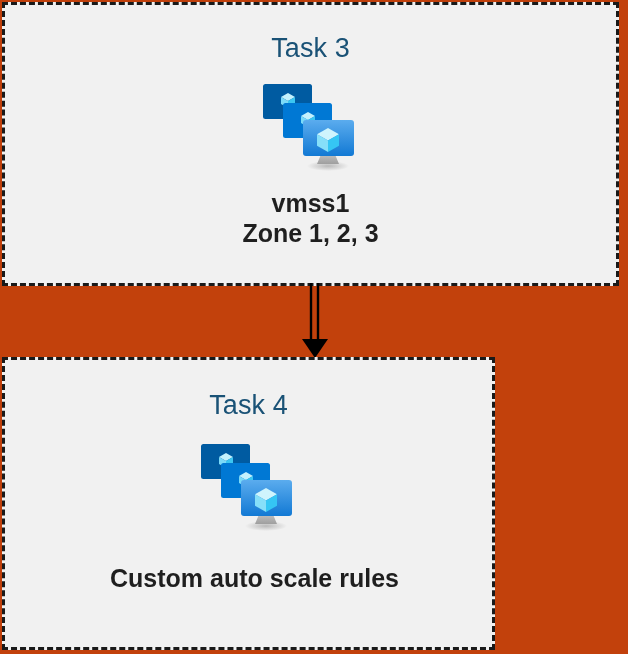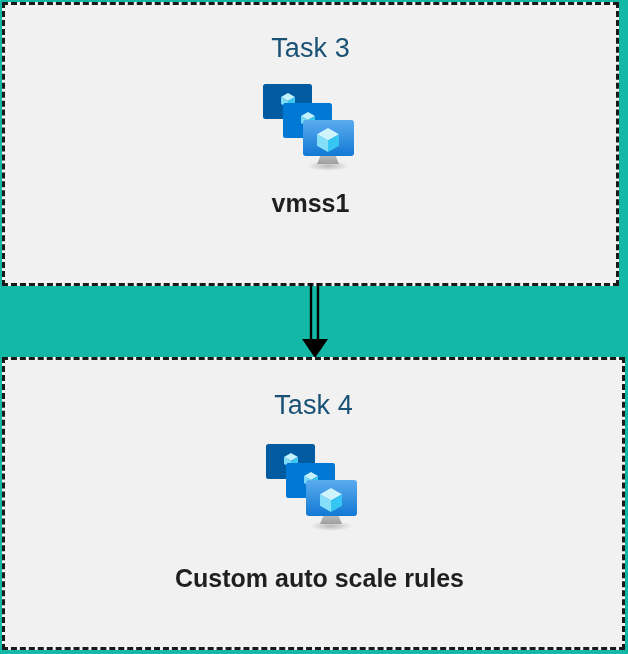--- a/index.html
+++ b/index.html
@@ -8,21 +8,21 @@
     background: #ffffff;
   }
   body {
     font-family: "Liberation Sans", sans-serif;
     -webkit-font-smoothing: antialiased;
   }
   .canvas {
     position: relative;
     width: 628px;
     height: 654px;
-    background: #14b8a6;
+    background: #c2410c;
     overflow: hidden;
   }
 
   
   .task-box {
     position: absolute;
     box-sizing: border-box;
     background: #f1f1f1;
     border: 3px dashed #1a1a1a;
     display: flex;
@@ -31,21 +31,21 @@
   }
   #task-box-top {
     left: 2px;
     top: 2px;
     width: 617px;
     height: 284px;
   }
   #task-box-bottom {
     left: 2px;
     top: 357px;
-    width: 623px;
+    width: 493px;
     height: 293px;
   }
 
   .task-title {
     color: #1a5276;
     font-size: 27px;
     line-height: 1;
     font-weight: 400;
     letter-spacing: 0.1px;
     text-align: center;
@@ -130,20 +130,21 @@
         <g transform="translate(58,48)">
           <path d="M11 0 L22 6.2 L11 12.5 L0 6.2 Z" fill="#CFF4FD"></path>
           <path d="M0 6.2 L11 12.5 L11 24 L0 17.7 Z" fill="#86DFF9"></path>
           <path d="M22 6.2 L11 12.5 L11 24 L22 17.7 Z" fill="#35C6F4"></path>
         </g>
       </svg>
     </div>
 
     <div class="caption-block">
       <div class="caption">vmss1</div>
+      <div class="caption">Zone 1, 2, 3</div>
     </div>
   </div>
 
   <div class="connector">
     <svg width="40" height="76" viewBox="0 0 40 76" xmlns="http://www.w3.org/2000/svg">
 
       <line x1="16" y1="0" x2="16" y2="58" stroke="#000000" stroke-width="2.4"></line>
       <line x1="23" y1="0" x2="23" y2="58" stroke="#000000" stroke-width="2.4"></line>
 
       <path d="M7 56 L33 56 L20 75 Z" fill="#000000"></path>

